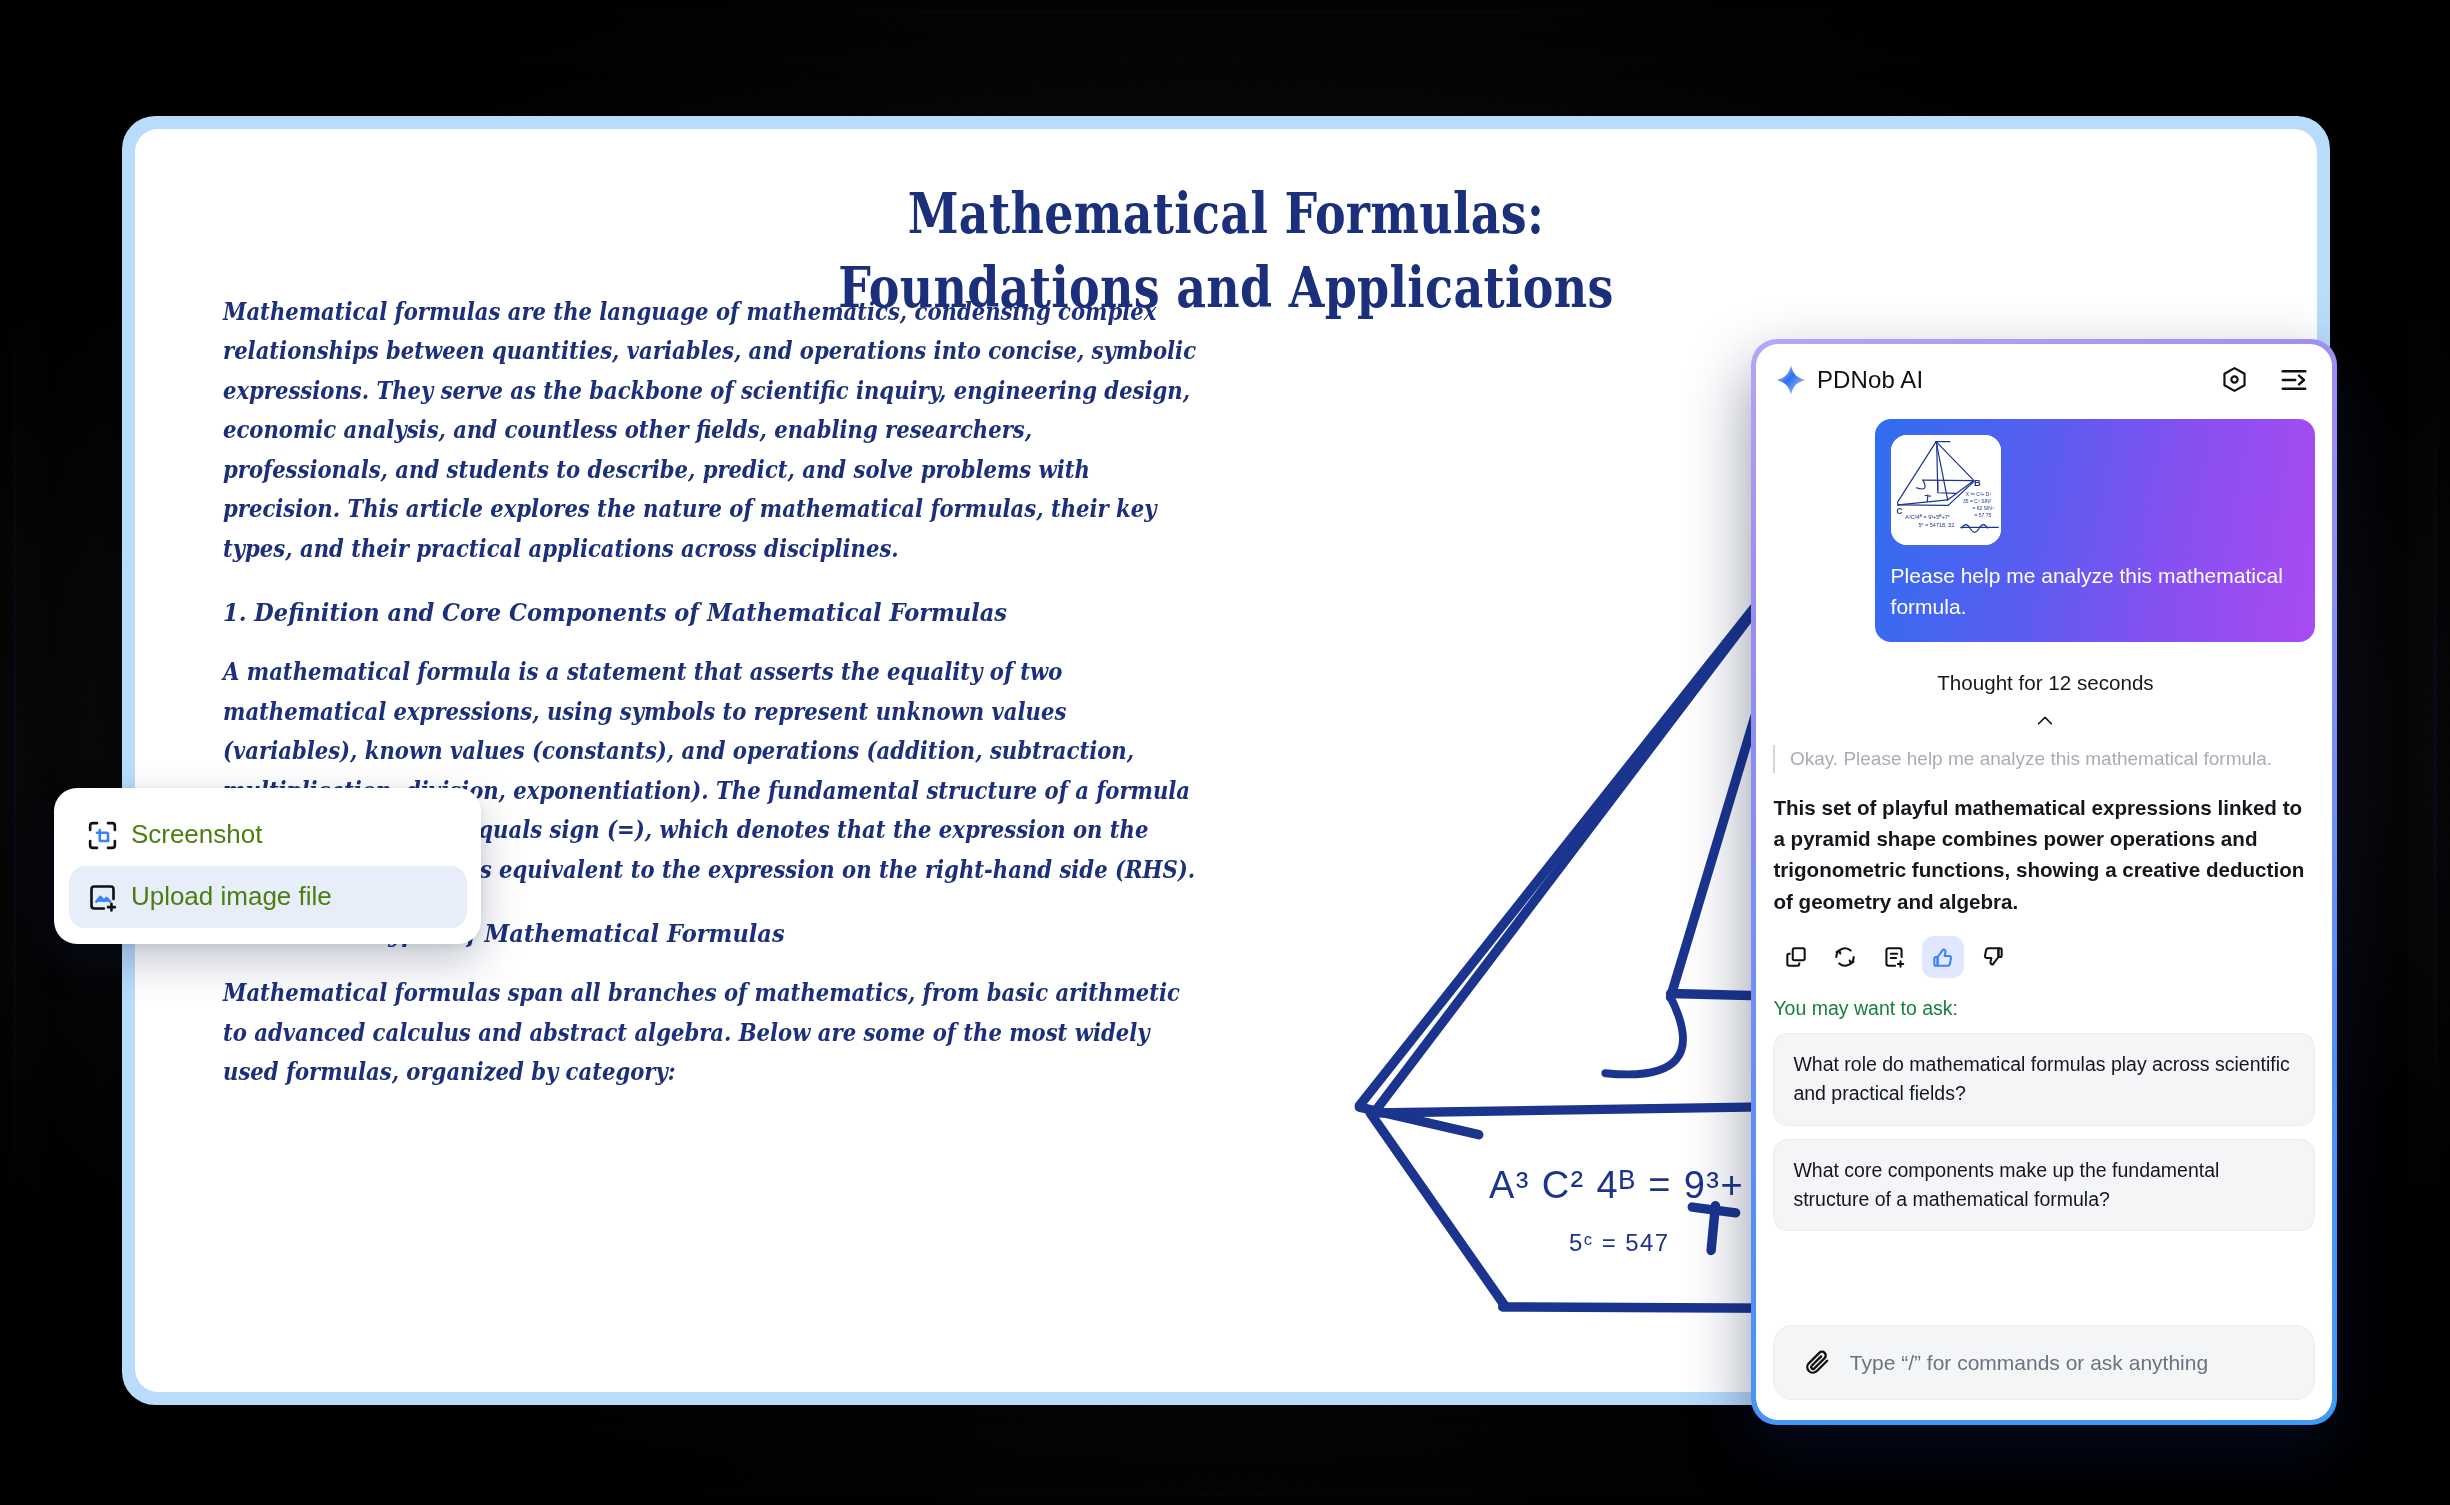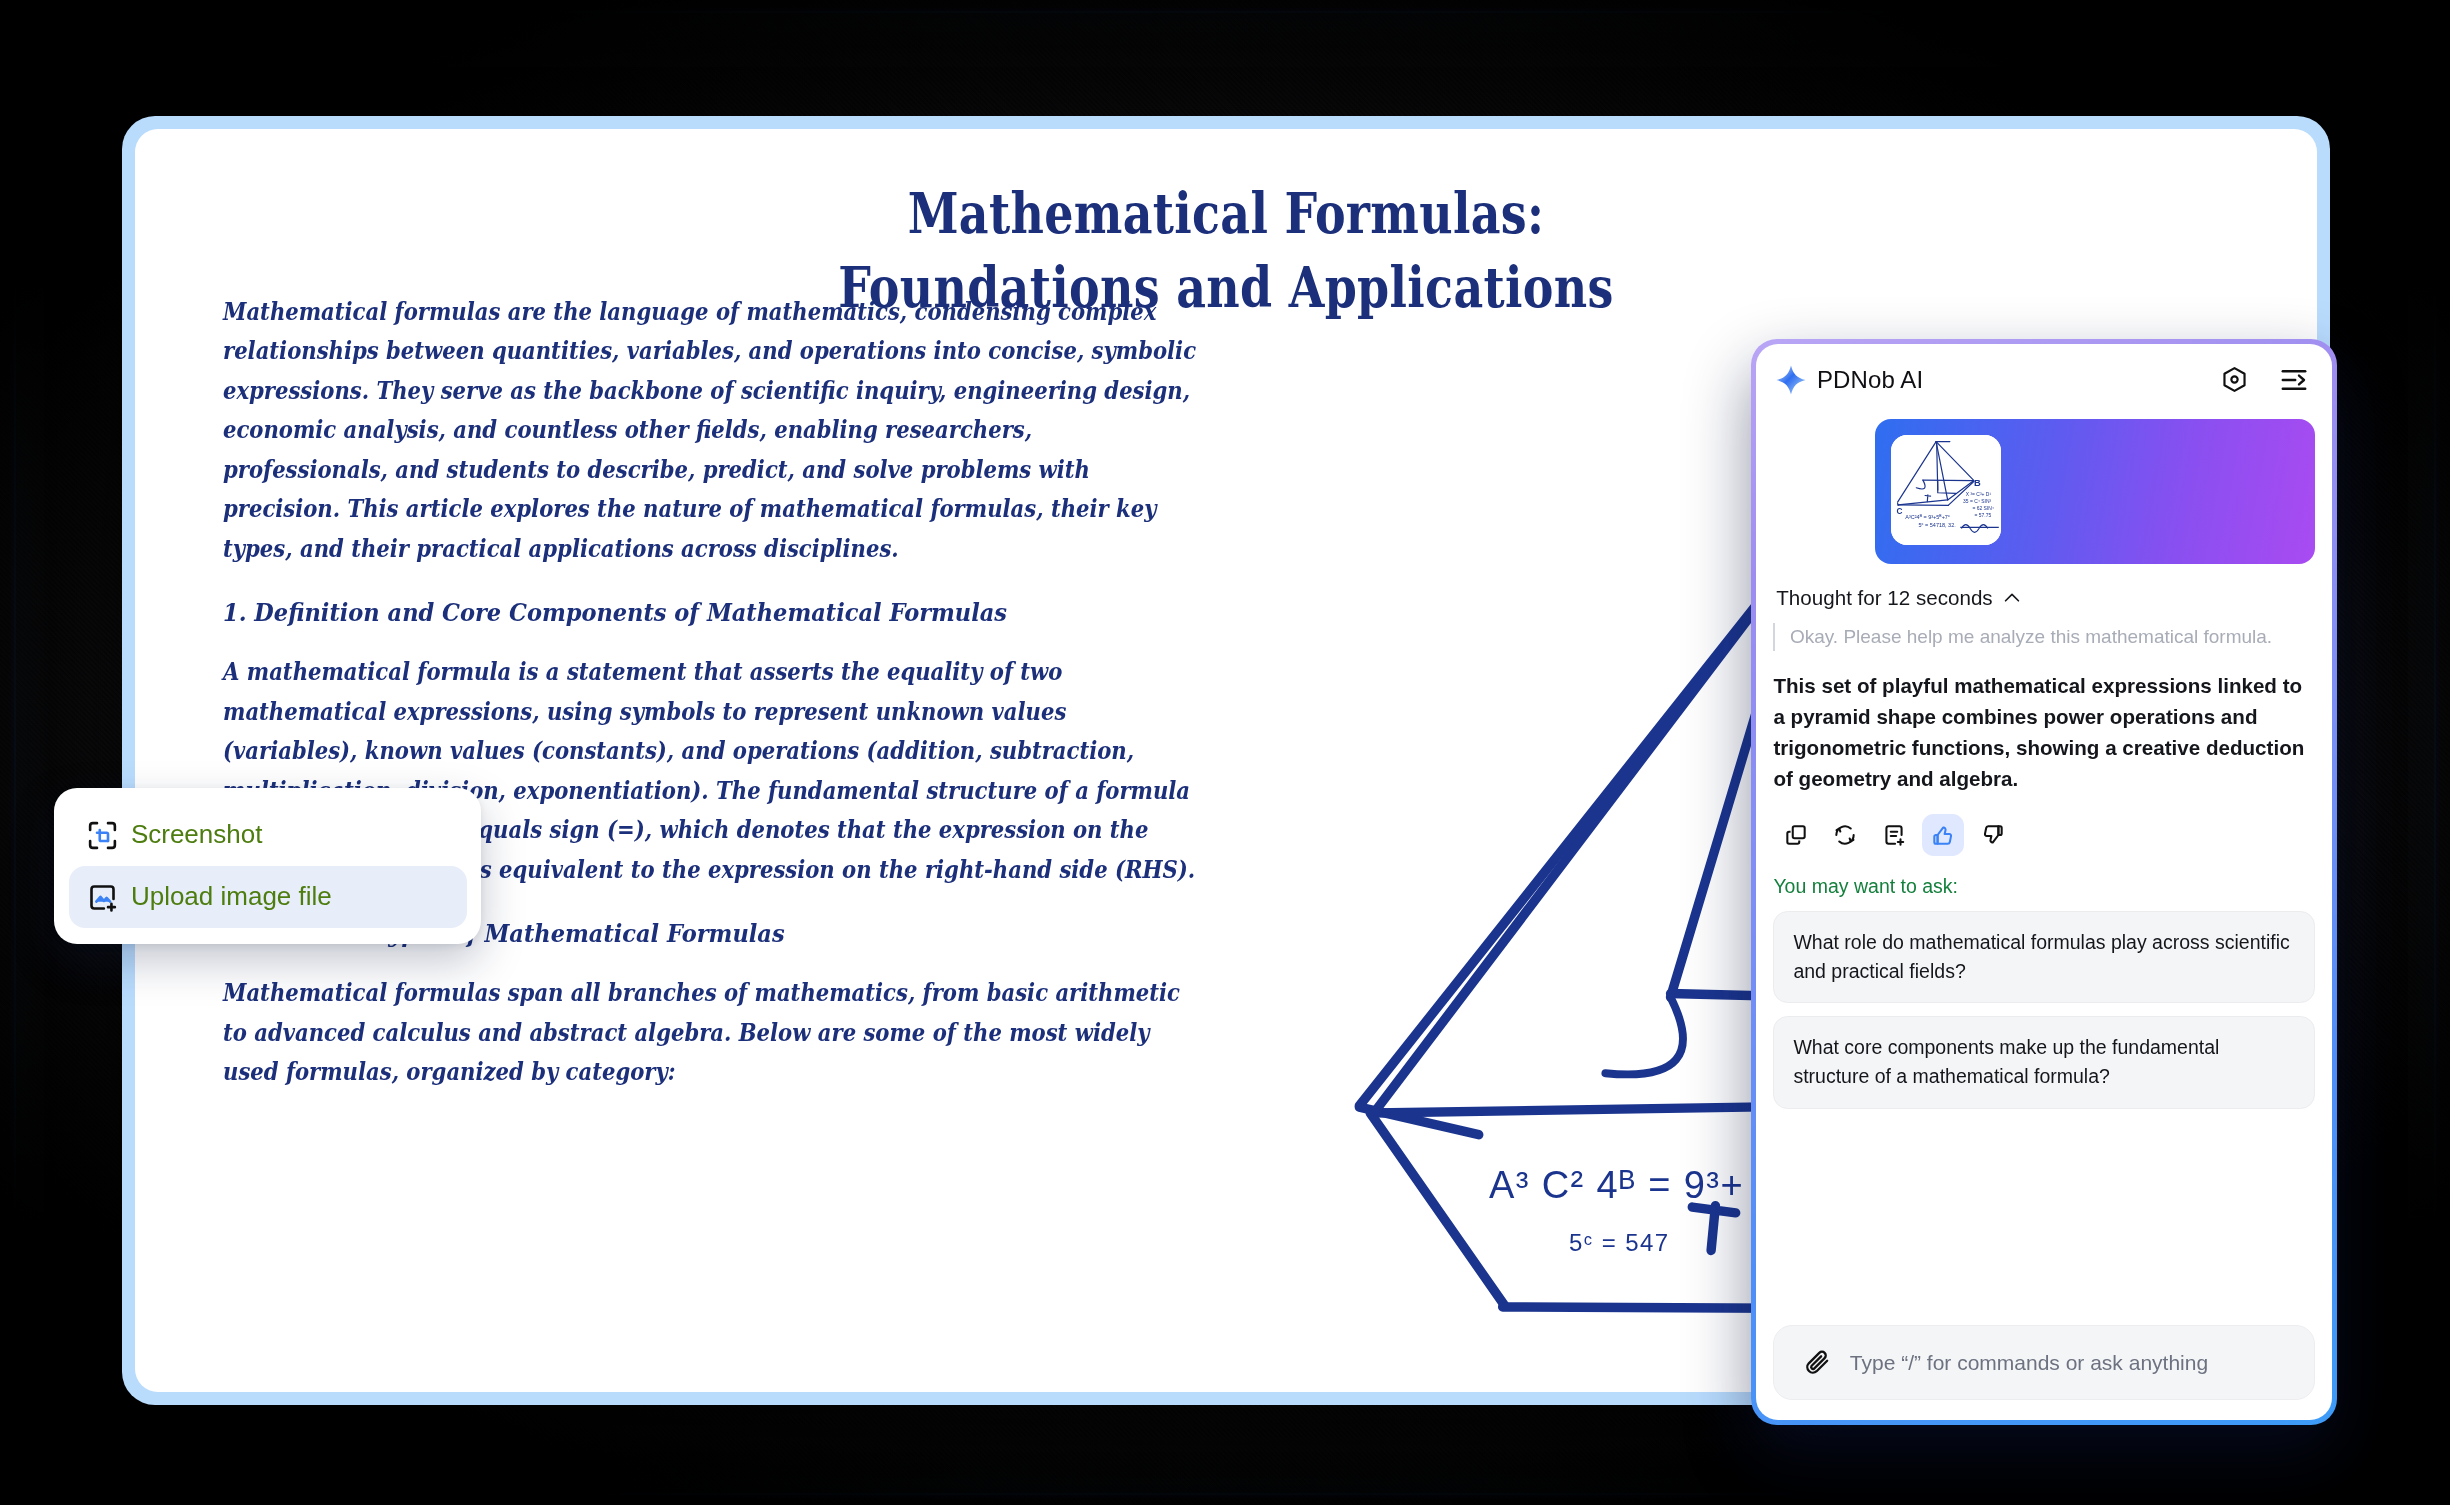--- a/index.html
+++ b/index.html
@@ -177,22 +177,22 @@
   .thumb svg{ width:100%; height:100%; display:block; }
   .user-text{
     color:#fff;
     font-size:21px;
     line-height:1.52;
     margin-top:14.5px;
   }
 
   
   .thought-row{
-    display:flex; align-items:center; gap:8px;
-    margin-top:22px; padding-left:2.9px;
+    display:flex; align-items:center; gap:15px;
+    margin-top:29px; padding-left:2.9px;flex-direction:column;
   }
   .thought-label{ font-size:20.6px; color:#15171c; }
   .thought-quote{
     margin-top:13px;
     padding-left:14.5px;
     border-left:2.2px solid #d3d6de;
     color:#a8acb6;
     font-size:19px;
     line-height:1.45;
   }
@@ -398,20 +398,21 @@
                 <text x="152" y="149">=  57.75</text>
               </g>
               <g font-family="Liberation Sans, sans-serif" font-size="10" fill="#1b358f">
                 <text x="26" y="152">A³C²4ᴮ =   9³+5ᴮ+7ᶜ</text>
                 <text x="50" y="168">5ᶜ  =   54718, 32.</text>
               </g>
               <path d="M128 170 q8 -14 16 0 q8 14 16 0 q8 -14 16 0" stroke="#1b358f" stroke-width="2" fill="none"></path>
               <path d="M126 168 h70" stroke="#1b358f" stroke-width="2"></path>
             </svg>
           </span>
+          <div class="user-text">Please help me analyze this mathematical formula.</div>
         </div>
       </div>
 
       <div class="thought-row">
         <span class="thought-label">Thought for 12 seconds</span>
         <span>
           <svg viewBox="0 0 24 24" width="22" height="22" fill="none" stroke="#15171c" stroke-width="1.8" stroke-linecap="round" stroke-linejoin="round">
               <path d="M5 15l7-7 7 7"></path>
             </svg>
         </span>

